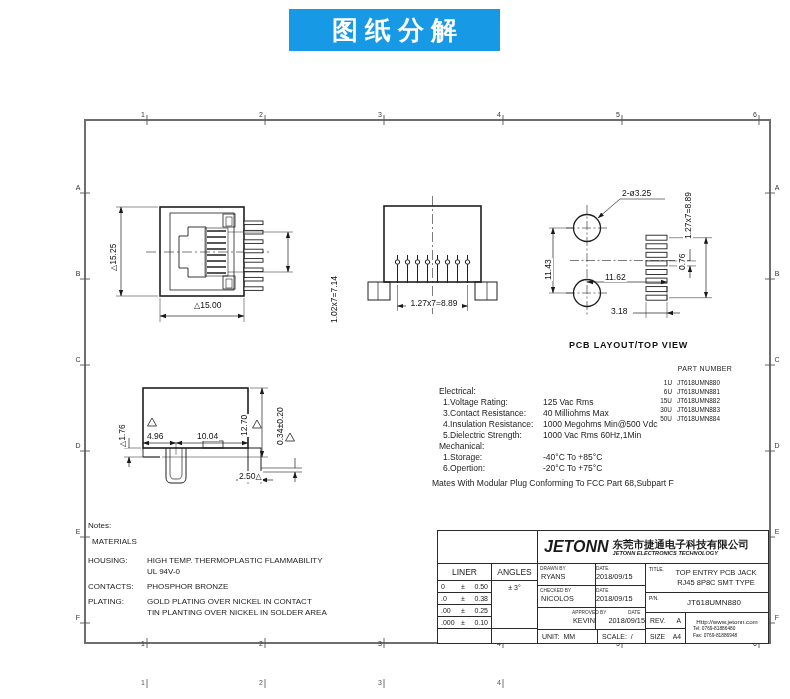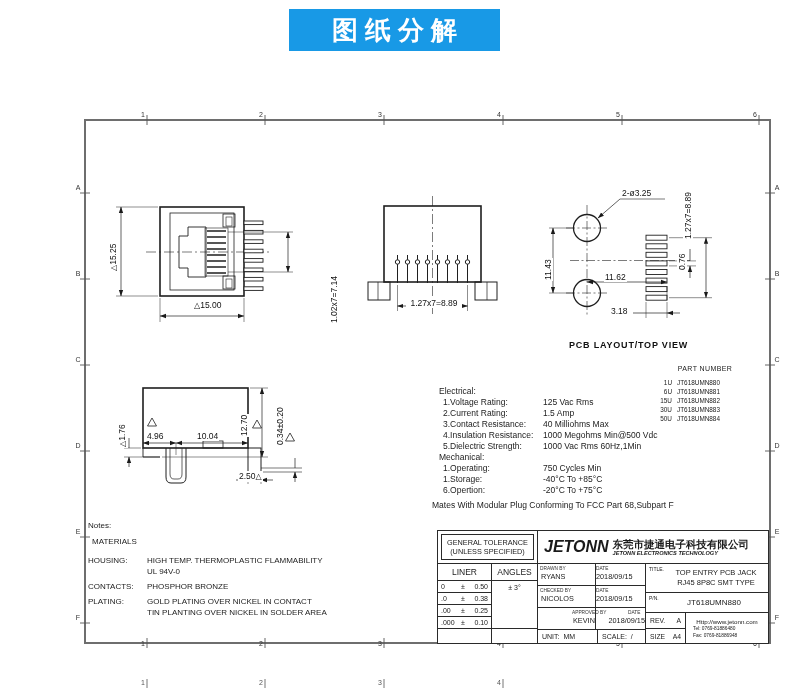--- a/index.html
+++ b/index.html
@@ -283,40 +283,32 @@
       </div>
   </div>
 
   <div class="specs">
     <div class="hdr">Electrical:</div>
     <div class="srow">
         <span class="sl">1.Voltage Rating:</span>
         <span>125 Vac Rms</span>
       </div>
     <div class="srow">
-        <span class="sl">2.Current Rating:</span>
-        <span>1.5 Amp</span>
-      </div>
-    <div class="srow">
         <span class="sl">3.Contact Resistance:</span>
         <span>40 Milliohms Max</span>
       </div>
     <div class="srow">
         <span class="sl">4.Insulation Resistance:</span>
         <span>1000 Megohms Min@500 Vdc</span>
       </div>
     <div class="srow">
         <span class="sl">5.Dielectric Strength:</span>
         <span>1000 Vac Rms 60Hz,1Min</span>
       </div>
     <div class="hdr">Mechanical:</div>
-    <div class="srow">
-        <span class="sl">1.Operating:</span>
-        <span>750 Cycles Min</span>
-      </div>
     <div class="srow">
         <span class="sl">1.Storage:</span>
         <span>-40°C To +85°C</span>
       </div>
     <div class="srow">
         <span class="sl">6.Opertion:</span>
         <span>-20°C To +75°C</span>
       </div>
     <div class="foot">Mates With Modular Plug Conforming To FCC Part 68,Subpart F</div>
   </div>
@@ -328,24 +320,20 @@
   <div class="ntxt" style="left:147px;top:567px;">UL 94V-0</div>
   <div class="ntxt" style="left:88px;top:582px;">CONTACTS:</div>
   <div class="ntxt" style="left:147px;top:582px;">PHOSPHOR BRONZE</div>
   <div class="ntxt" style="left:88px;top:597px;">PLATING:</div>
   <div class="ntxt" style="left:147px;top:597px;">GOLD PLATING OVER NICKEL IN CONTACT</div>
   <div class="ntxt" style="left:147px;top:608px;">TIN PLANTING OVER NICKEL IN SOLDER AREA</div>
 
   <div class="tbx" style="left:437px;top:530px;width:332px;height:114px;"></div>
 
   <div class="tbx tb-gt" style="left:437px;top:530px;width:101px;height:34px;"></div>
-  <div class="tbx tb-gt" style="left:441px;top:534px;width:93px;height:26px;">
-    <div>GENERAL TOLERANCE</div>
-    <div>(UNLESS SPECIFIED)</div>
-  </div>
   <div class="tbx tb-colhdr" style="left:437px;top:563px;width:55px;height:18px;">LINER</div>
   <div class="tbx tb-colhdr" style="left:491px;top:563px;width:47px;height:18px;">ANGLES</div>
   <div class="tbx tolrow" style="left:437px;top:580px;width:55px;height:13px;">
       <span class="c1">0</span>
       <span class="c2">±</span>
       <span class="c3">0.50</span>
     </div>
   <div class="tbx tolrow" style="left:437px;top:592px;width:55px;height:13px;">
       <span class="c1">.0</span>
       <span class="c2">±</span>

